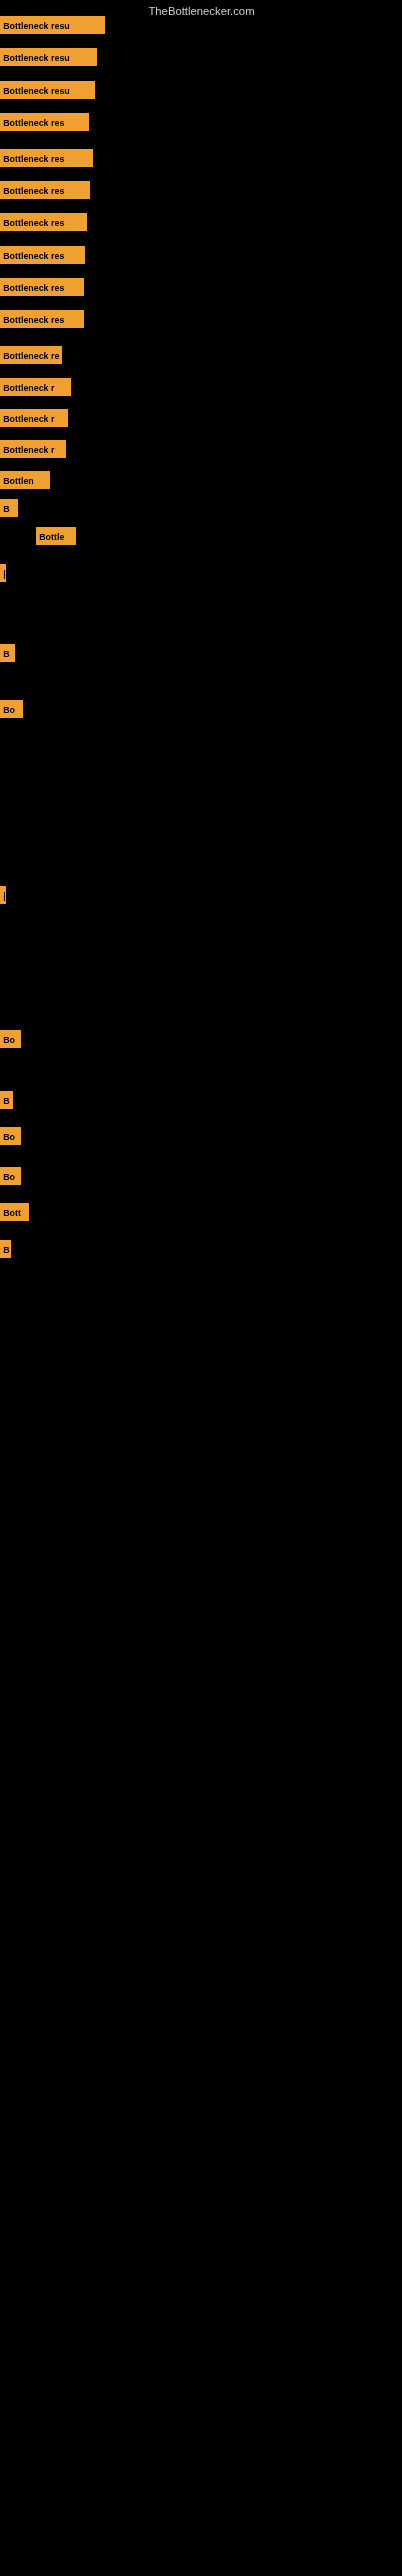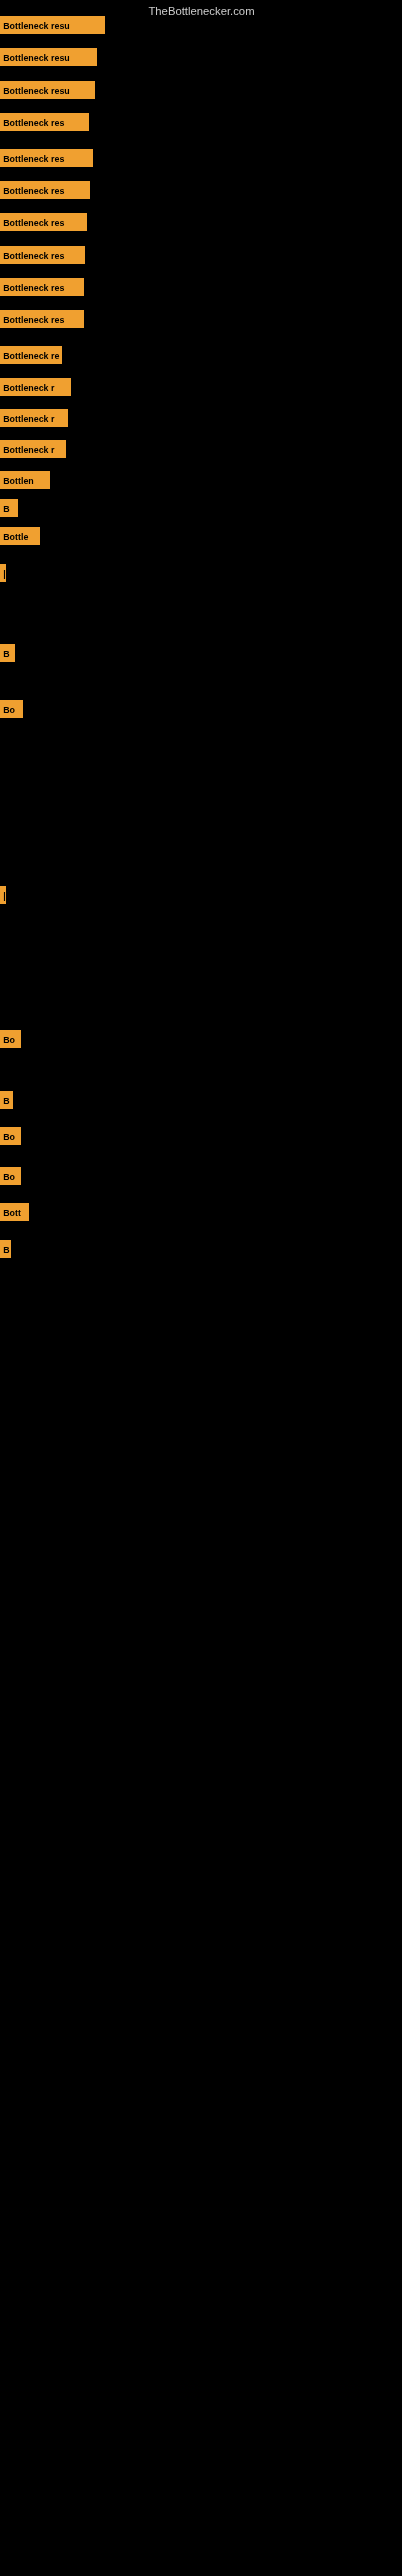--- a/index.html
+++ b/index.html
@@ -94,21 +94,21 @@
     <div class="bar-item" style="top: 440px; left: 0px;">
       <div class="bar-label" style="width: 66px; height: 17.7px; line-height: 17.7px;">Bottleneck r</div>
     </div>
     <div class="bar-item" style="top: 471px; left: 0px;">
       <div class="bar-label" style="width: 50px; height: 17.7px; line-height: 17.7px;">Bottlen</div>
     </div>
     <div class="bar-item" style="top: 499px; left: 0px;">
       <div class="bar-label" style="width: 17.7px; height: 17.7px; line-height: 17.7px;">B</div>
     </div>
     <div class="bar-item" style="top: 527px; left: 0px;">
-      <div class="bar-label" style="width: 40px; height: 17.7px; line-height: 17.7px;">Bottle</div>
+      <div class="bar-label" style="width: 40px; height: 17.7px; line-height: 17.7px; margin-left: 36px;">Bottle</div>
     </div>
     <div class="bar-item" style="top: 564px; left: 0px;">
       <div class="bar-label" style="width: 6.4px; height: 17.7px; line-height: 17.7px;">|</div>
     </div>
     <div class="bar-item" style="top: 644px; left: 0px;">
       <div class="bar-label" style="width: 14.5px; height: 17.7px; line-height: 17.7px;">B</div>
     </div>
     <div class="bar-item" style="top: 700px; left: 0px;">
       <div class="bar-label" style="width: 22.5px; height: 17.7px; line-height: 17.7px;">Bo</div>
     </div>

